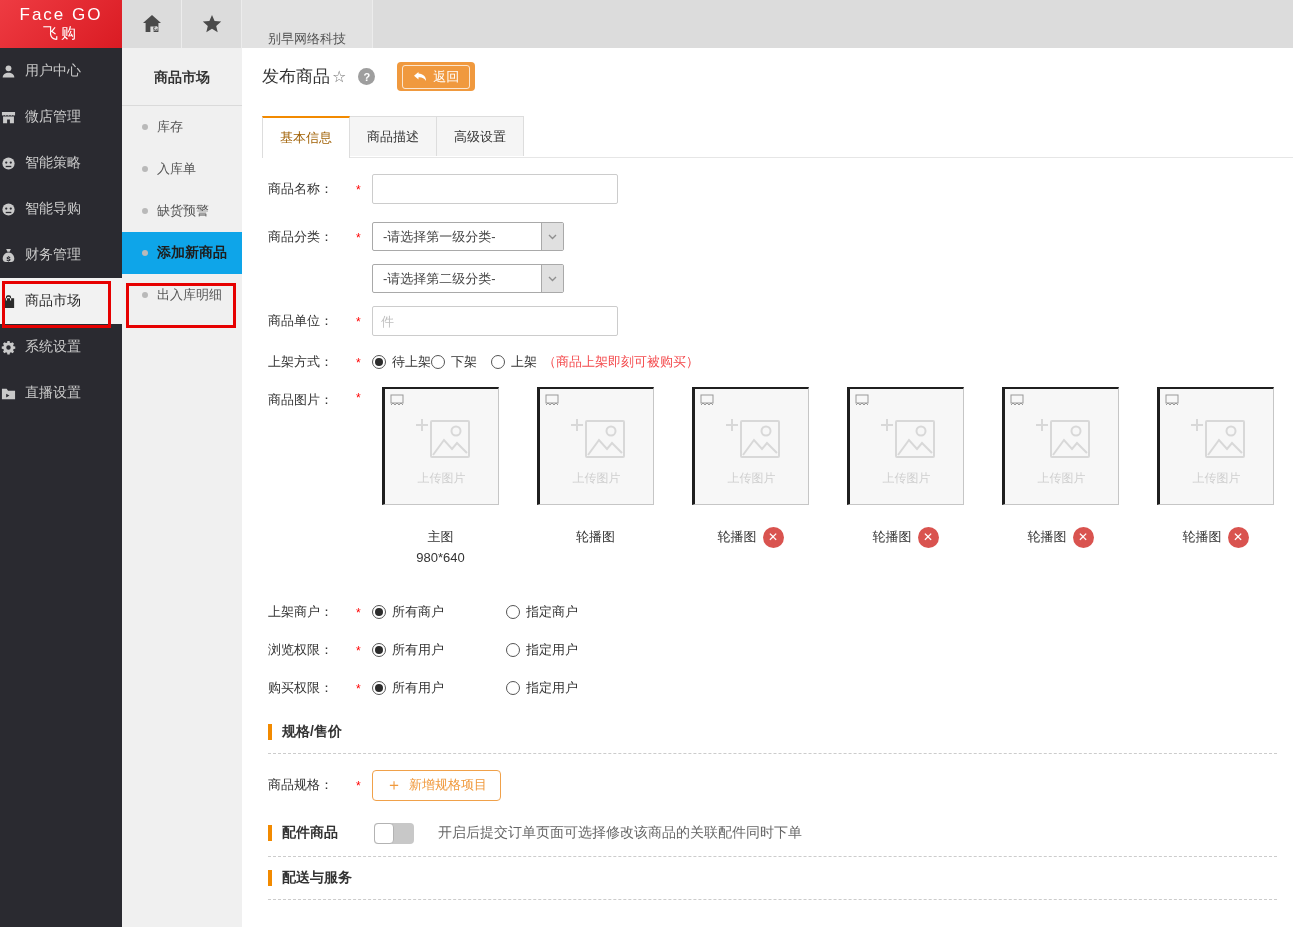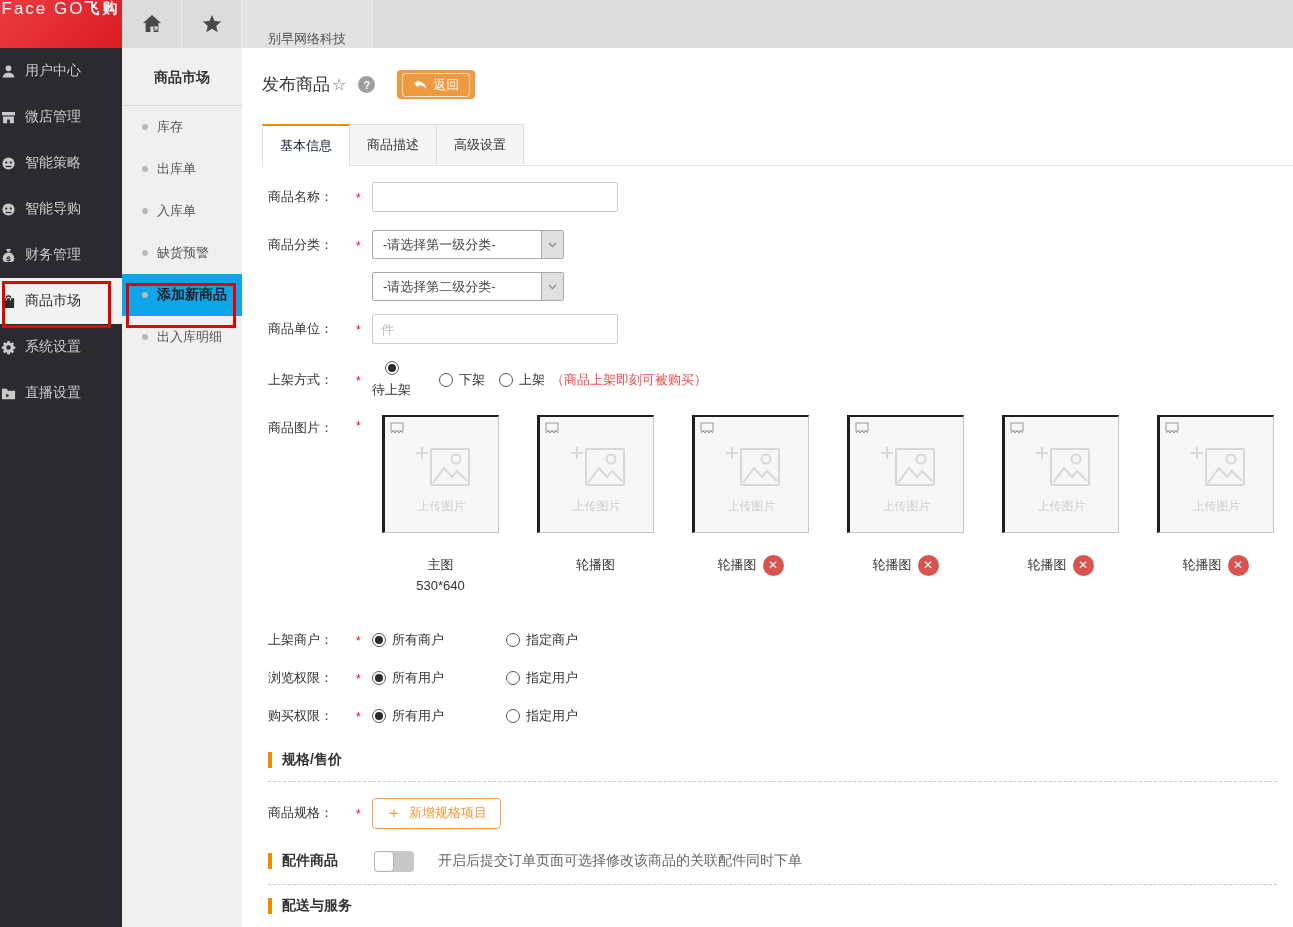--- a/index.html
+++ b/index.html
@@ -1,23 +1,23 @@
 <!DOCTYPE html>
 <html><head>
 <meta charset="utf-8">
 <style>
   * { margin:0; padding:0; box-sizing:border-box; }
   html,body { width:1293px; height:927px; font-family:"Liberation Sans","DejaVu Sans",sans-serif; background:#fff; overflow:hidden; }
   body { position:relative; }
 
   
   .topbar { position:absolute; top:0; left:0; right:0; height:48px; display:flex; background:#dcdcdc; z-index:5; }
-  .logo { width:122px; height:48px; background:linear-gradient(135deg,#ee3b42,#da1b23); color:#fff; display:flex; flex-direction:row; align-items:flex-start; justify-content:center; line-height:1.1; }
+  .logo { width:122px; height:48px; background:linear-gradient(135deg,#ee3b42,#da1b23); color:#fff; display:flex; flex-direction:column; align-items:center; justify-content:center; line-height:1.1; }
   .logo .l1 { font-size:17px; letter-spacing:2px; }
-  .logo .l2 { font-size:15px; font-weight:bold; letter-spacing:3px; }
+  .logo .l2 { font-size:15px; font-weight:normal; letter-spacing:3px; }
   .top-cell { width:60px; display:flex; align-items:center; justify-content:center; border-right:1px solid #ececec; color:#4a4a4a; cursor:pointer; }
   .company-tab { padding:0 26px; display:flex; align-items:flex-end; font-size:13px; color:#555; border-right:1px solid #ececec; background:#e2e2e2; cursor:pointer; }
 
   
   .sidebar { position:absolute; top:48px; left:0; bottom:0; width:122px; background:#2a2a30; }
   .nav-item { height:46px; display:flex; align-items:center; padding-left:0; gap:9px; color:#c9c9c9; font-size:14px; cursor:pointer; }
   .nav-item .icon { width:16px; height:16px; display:flex; align-items:center; justify-content:center; color:#c9c9c9; }
   .nav-item.active { background:#f2f2f2; color:#2b2b2b; }
   .nav-item.active .icon { color:#2b2b2b; }
   .icon svg { display:block; }
@@ -28,32 +28,32 @@
   .sub-item { height:42px; display:flex; align-items:center; padding-left:20px; gap:9px; font-size:13px; color:#555; cursor:pointer; }
   .sub-item .dot { width:6px; height:6px; border-radius:50%; background:#b9b9b9; flex:none; }
   .sub-item.active { background:#0ea5e9; color:#1d1d1d; font-weight:bold; font-size:14px; }
 
   
   .anno { position:absolute; border:3px solid #e60000; z-index:9; pointer-events:none; }
   .anno1 { left:2px; top:281px; width:109px; height:47px; }
   .anno2 { left:126px; top:283px; width:110px; height:45px; }
 
   
-  .main { position:absolute; top:48px; left:242px; right:0; bottom:0; background:#fff; padding:22px 0 0 20px; overflow:hidden; }
+  .main { position:absolute; top:48px; left:242px; right:0; bottom:0; background:#fff; padding:14px 0 0 20px; overflow:hidden; }
 
   .page-header { display:flex; align-items:center; margin-bottom:25px; }
   .page-title { font-size:17px; color:#333; }
   .title-star { font-size:16px; color:#777; margin-left:2px; }
   .help-icon { width:17px; height:17px; border-radius:50%; background:#9e9e9e; color:#fff; font-size:11px; font-weight:bold; display:flex; align-items:center; justify-content:center; margin-left:12px; cursor:pointer; }
   .back-btn { margin-left:22px; background:#f0993e; border:none; border-radius:4px; height:29px; padding:3px 5px; display:flex; align-items:center; cursor:pointer; }
   .back-inner { display:flex; align-items:center; gap:6px; border:1px solid rgba(255,255,255,.75); border-radius:3px; padding:2px 10px; color:#fff; font-size:13px; }
 
   .tabs { display:flex; border-bottom:1px solid #e6e6e6; margin-right:0; }
   .tab { width:88px; height:40px; display:flex; align-items:center; justify-content:center; font-size:13px; color:#333; background:#f5f5f5; border:1px solid #ddd; border-bottom:none; margin-right:-1px; cursor:pointer; }
-  .tab.active { background:#fff; color:#0f172a; border-top:2px solid #f28a00; position:relative; margin-bottom:-1px; height:42px; }
+  .tab.active { background:#fff; color:#a16207; border-top:2px solid #f28a00; position:relative; margin-bottom:-1px; height:42px; }
 
   
   .form { padding:16px 16px 0 6px; font-size:13px; color:#333; }
   .frow { display:flex; align-items:center; margin-bottom:13px; }
   .flabel { width:88px; flex:none; }
   .fstar { width:16px; flex:none; color:#f00; font-size:12px; padding-top:2px; }
   .tinput { width:246px; height:30px; border:1px solid #ccc; border-radius:2px; padding:0 8px; font-size:13px; color:#333; font-family:inherit; background:#fff; }
   .tinput::placeholder { color:#c0c0c0; }
 
   .sel { display:flex; align-items:stretch; width:192px; height:29px; border:1px solid #a9a9a9; border-radius:2px; background:#fff; cursor:pointer; }
@@ -197,24 +197,20 @@
       </span>
     <span>直播设置</span>
   </div>
 </div>
 
 <div class="submenu">
   <div class="sub-header">商品市场</div>
   <div class="sub-item">
     <span class="dot"></span>
     <span>库存</span>
-  </div>
-  <div class="sub-item">
-    <span class="dot"></span>
-    <span>出库单</span>
   </div>
   <div class="sub-item">
     <span class="dot"></span>
     <span>入库单</span>
   </div>
   <div class="sub-item">
     <span class="dot"></span>
     <span>缺货预警</span>
   </div>
   <div class="sub-item active">
@@ -289,21 +285,21 @@
 
     <div class="frow">
       <span class="flabel">商品单位：</span>
       <span class="fstar">*</span>
       <input class="tinput" type="text" placeholder="件" style="">
     </div>
 
     <div class="frow" style="margin-top:17px;">
       <span class="flabel">上架方式：</span>
       <span class="fstar">*</span>
-      <span class="radio-opt" style="margin-right:28px;flex-direction:column;">
+      <span class="radio-opt" style="margin-right:0;">
         <span class="rb checked"></span>
         <span>待上架</span>
       </span>
       <span class="radio-opt" style="margin-right:14px;">
         <span class="rb"></span>
         <span>下架</span>
       </span>
       <span class="radio-opt" style="margin-right:4px;">
         <span class="rb"></span>
         <span>上架</span>
@@ -327,21 +323,21 @@
                 <path d="M3 8h12M9 2v12"></path>
                   <rect x="18" y="4" width="38" height="36" rx="1"></rect>
                   <circle cx="43" cy="14" r="4.5"></circle>
                   <path d="M20 38l11-15 8 9 5-6 10 10"></path>
               </svg>
             </div>
             <div class="upload-text">上传图片</div>
           </div>
           <div class="caption" style="flex-direction:column; gap:0;">
             <span>主图</span>
-            <span>530*640</span>
+            <span>980*640</span>
           </div>
         </div>
 
         <div class="slot">
           <div class="upload-box">
             <span class="corner-icon"><svg width="14" height="13" viewBox="0 0 14 13" fill="none" stroke="#999" stroke-width="1">
                   <rect x="1" y="1" width="12" height="8"></rect>
                   <path d="M1 11l2-2 2 2 2-2 2 2 2-2 2 2"></path>
                 </svg></span>
             <div class="ph-wrap">

